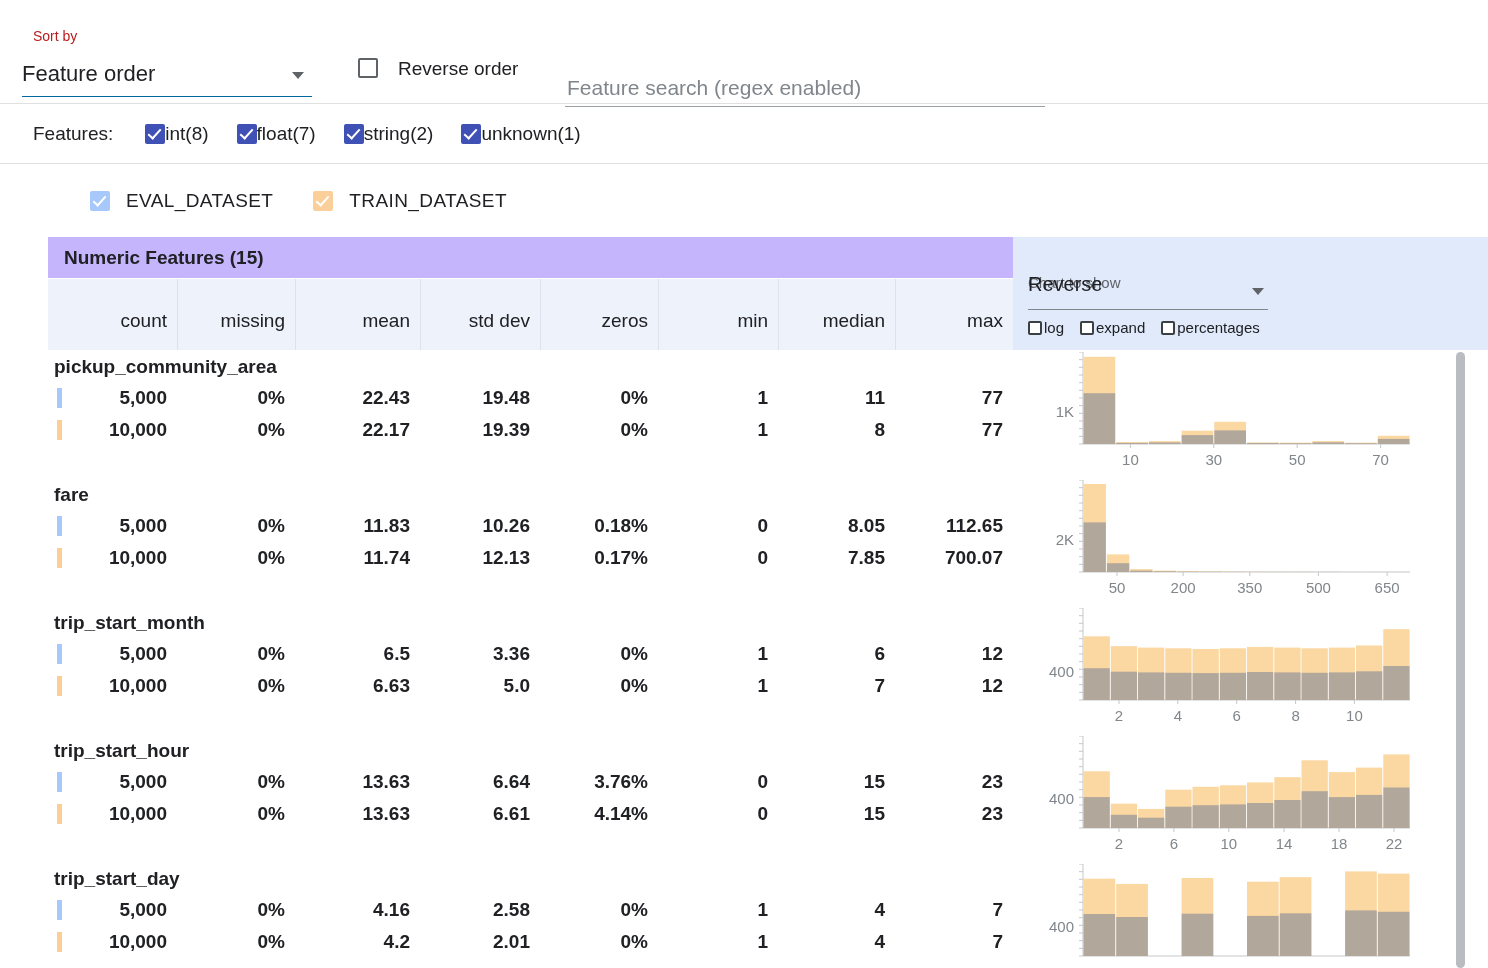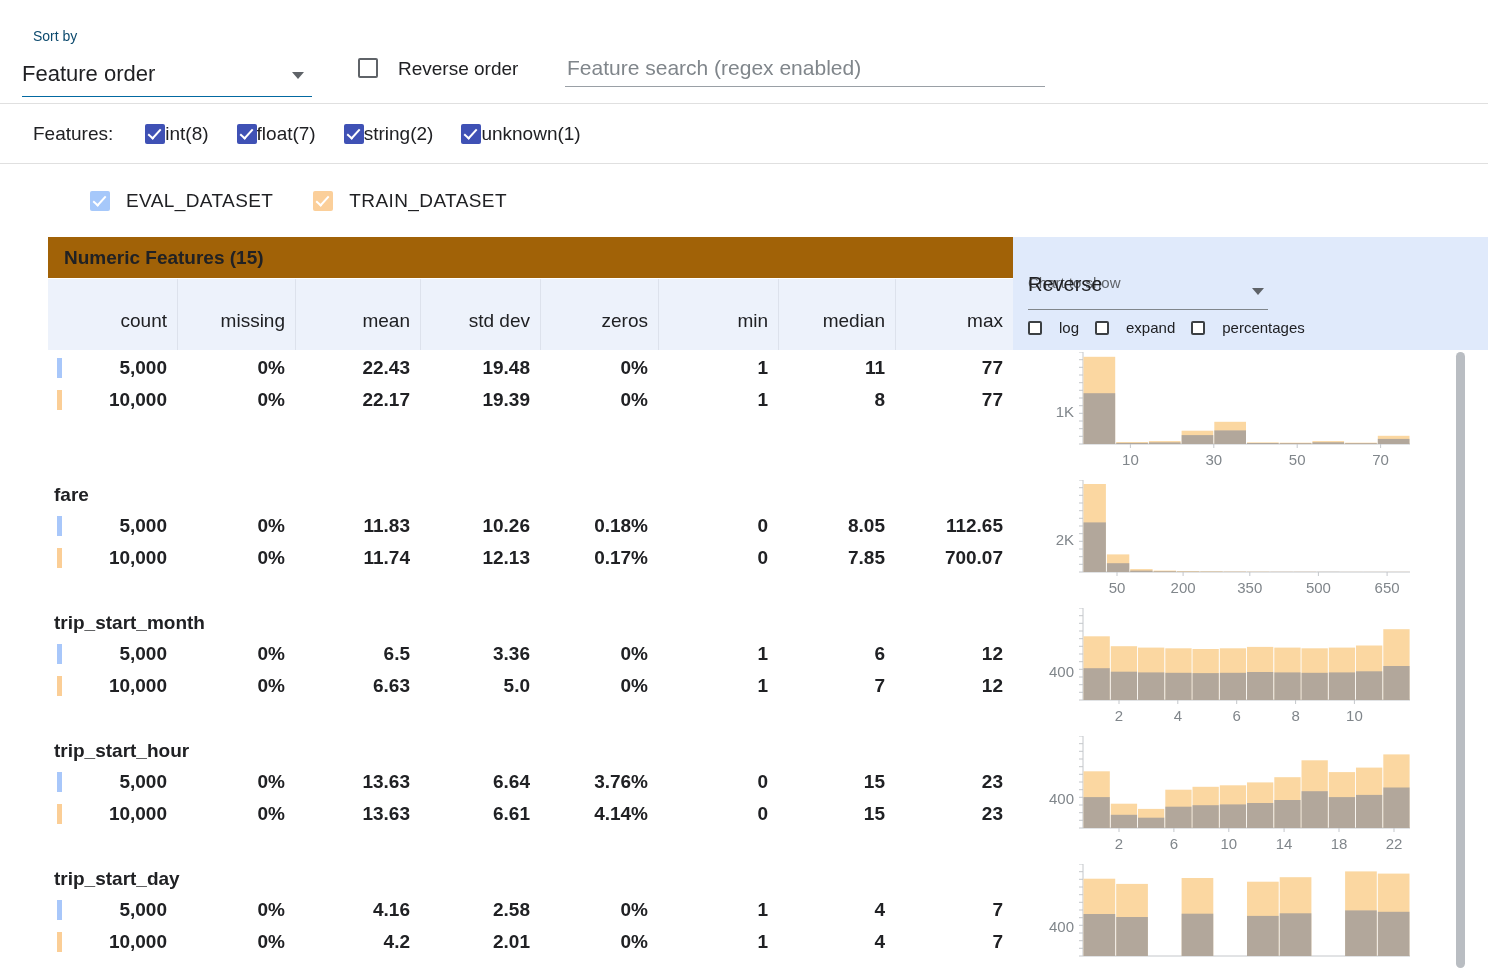--- a/index.html
+++ b/index.html
@@ -5,31 +5,31 @@
   html,body{margin:0;padding:0;}
   body{
     width:1488px;height:968px;overflow:hidden;position:relative;
     background:#ffffff;color:#202124;
     font-family:"Liberation Sans","DejaVu Sans",sans-serif;
   }
   .hr{height:1px;background:#e0e0e0;}
 
   
   .topbar{position:relative;height:103px;}
-  .sortby-label{position:absolute;left:33px;top:28px;font-size:14px;color:#0c4a6e;}
+  .sortby-label{position:absolute;left:33px;top:28px;font-size:14px;color:#b91c1c;}
   .sortby-select{position:absolute;left:22px;top:54px;width:290px;height:42px;
     border-bottom:1px solid #0369a1;font-size:22px;cursor:pointer;}
   .sortby-value{line-height:40px;}
   .dd-arrow{position:absolute;right:8px;top:18px;width:0;height:0;
     border-left:6px solid transparent;border-right:6px solid transparent;border-top:7px solid #5f6368;}
   .reverse-cb{position:absolute;left:358px;top:58px;}
   .reverse-label{position:absolute;left:398px;top:58px;font-size:19px;}
   .search-wrap{position:absolute;left:565px;top:50px;width:480px;}
   .search-input{width:100%;border:none;border-bottom:1px solid #9aa0a6;font-size:21px;
-    padding:6px 2px;outline:none;background:transparent;color:#1d4ed8;box-sizing:border-box;}
+    padding:6px 2px;outline:none;background:transparent;color:#1d4ed8;box-sizing:border-box;margin-top:20px;}
   .search-input::placeholder{color:#80868b;}
 
   
   .cb{position:relative;display:inline-block;width:20px;height:20px;border-radius:2px;box-sizing:border-box;flex:none;cursor:pointer;}
   .cb--check::after{content:"";position:absolute;left:6px;top:2px;width:5px;height:11px;
     border:solid #fff;border-width:0 2.5px 2.5px 0;transform:rotate(42deg);}
   .cb--indigo{background:#3f51b5;}
   .cb--empty{border:2px solid #5f6368;background:#fff;}
   .cb--small{width:14px;height:14px;border:2px solid #3c4043;border-radius:2px;background:#fff;}
 
@@ -40,21 +40,21 @@
   .filter-label{font-size:19px;}
 
   
   .legend-row{height:73px;display:flex;align-items:center;padding-left:90px;gap:40px;}
   .legend-item{display:flex;align-items:center;gap:16px;}
   .legend-label{font-size:19px;letter-spacing:0.4px;}
 
   
   .main-table{position:absolute;left:48px;top:237px;right:0;bottom:0;display:flex;}
   .left-table{width:965px;flex:none;}
-  .nf-titlebar{height:42px;background:#a16207;display:flex;align-items:center;
+  .nf-titlebar{height:42px;background:#c4b5fd;display:flex;align-items:center;
     padding-left:16px;font-size:19px;font-weight:700;border-bottom:1px solid #fff;box-sizing:border-box;}
   .col-headers{height:71px;background:#edf2fb;display:grid;
     grid-template-columns:129px 118px 125px 120px 118px 120px 117px 118px;}
   .col-header{display:flex;align-items:center;justify-content:flex-end;
     padding:12px 10px 0 0;font-size:19px;color:#202124;border-left:1px solid #dde2ec;box-sizing:border-box;}
   .col-header:first-child{border-left:none;}
 
   .body-rows{padding-top:2px;}
   .feature-block{height:94px;margin-bottom:34px;}
   .feature-name{height:30px;line-height:30px;padding-left:6px;font-size:19px;font-weight:700;}
@@ -66,21 +66,21 @@
   .cell{text-align:right;padding-right:10px;font-size:19px;font-weight:700;}
 
   
   .right-panel{flex:1;display:flex;flex-direction:column;}
   .chart-controls{height:113px;background:#e0eafb;position:relative;flex:none;}
   .ctc-title{position:absolute;left:15px;top:12px;font-size:15px;color:#5f6368;margin-top:25px;}
   .ct-select{position:absolute;left:15px;top:36px;width:240px;height:36px;
     border-bottom:1px solid #80868b;font-size:20px;cursor:pointer;}
   .ct-select .dd-arrow{top:15px;right:4px;}
   .ct-options{position:absolute;left:15px;top:82px;display:flex;gap:16px;align-items:center;}
-  .opt{display:flex;align-items:center;gap:17px;font-size:15px;}
+  .opt{display:flex;align-items:center;gap:2px;font-size:15px;}
 
   .charts-area{flex:1;position:relative;}
   .chart-host{position:absolute;left:0;width:100%;height:128px;}
 
   .scrollbar{position:absolute;right:23px;top:352px;width:9px;height:616px;
     background:#b9bdc2;border-radius:5px;cursor:pointer;}
 </style>
 </head>
 <body>
 
@@ -141,20 +141,21 @@
         <div class="col-header">missing</div>
         <div class="col-header">mean</div>
         <div class="col-header">std dev</div>
         <div class="col-header">zeros</div>
         <div class="col-header">min</div>
         <div class="col-header">median</div>
         <div class="col-header">max</div>
       </div>
     <div class="body-rows" id="table-body">
         <div class="feature-block">
+          <div class="feature-name">pickup_community_area</div>
           <div class="data-row">
             <span class="marker marker--eval"></span>
             <div class="cell">5,000</div>
             <div class="cell">0%</div>
             <div class="cell">22.43</div>
             <div class="cell">19.48</div>
             <div class="cell">0%</div>
             <div class="cell">1</div>
             <div class="cell">11</div>
             <div class="cell">77</div>

